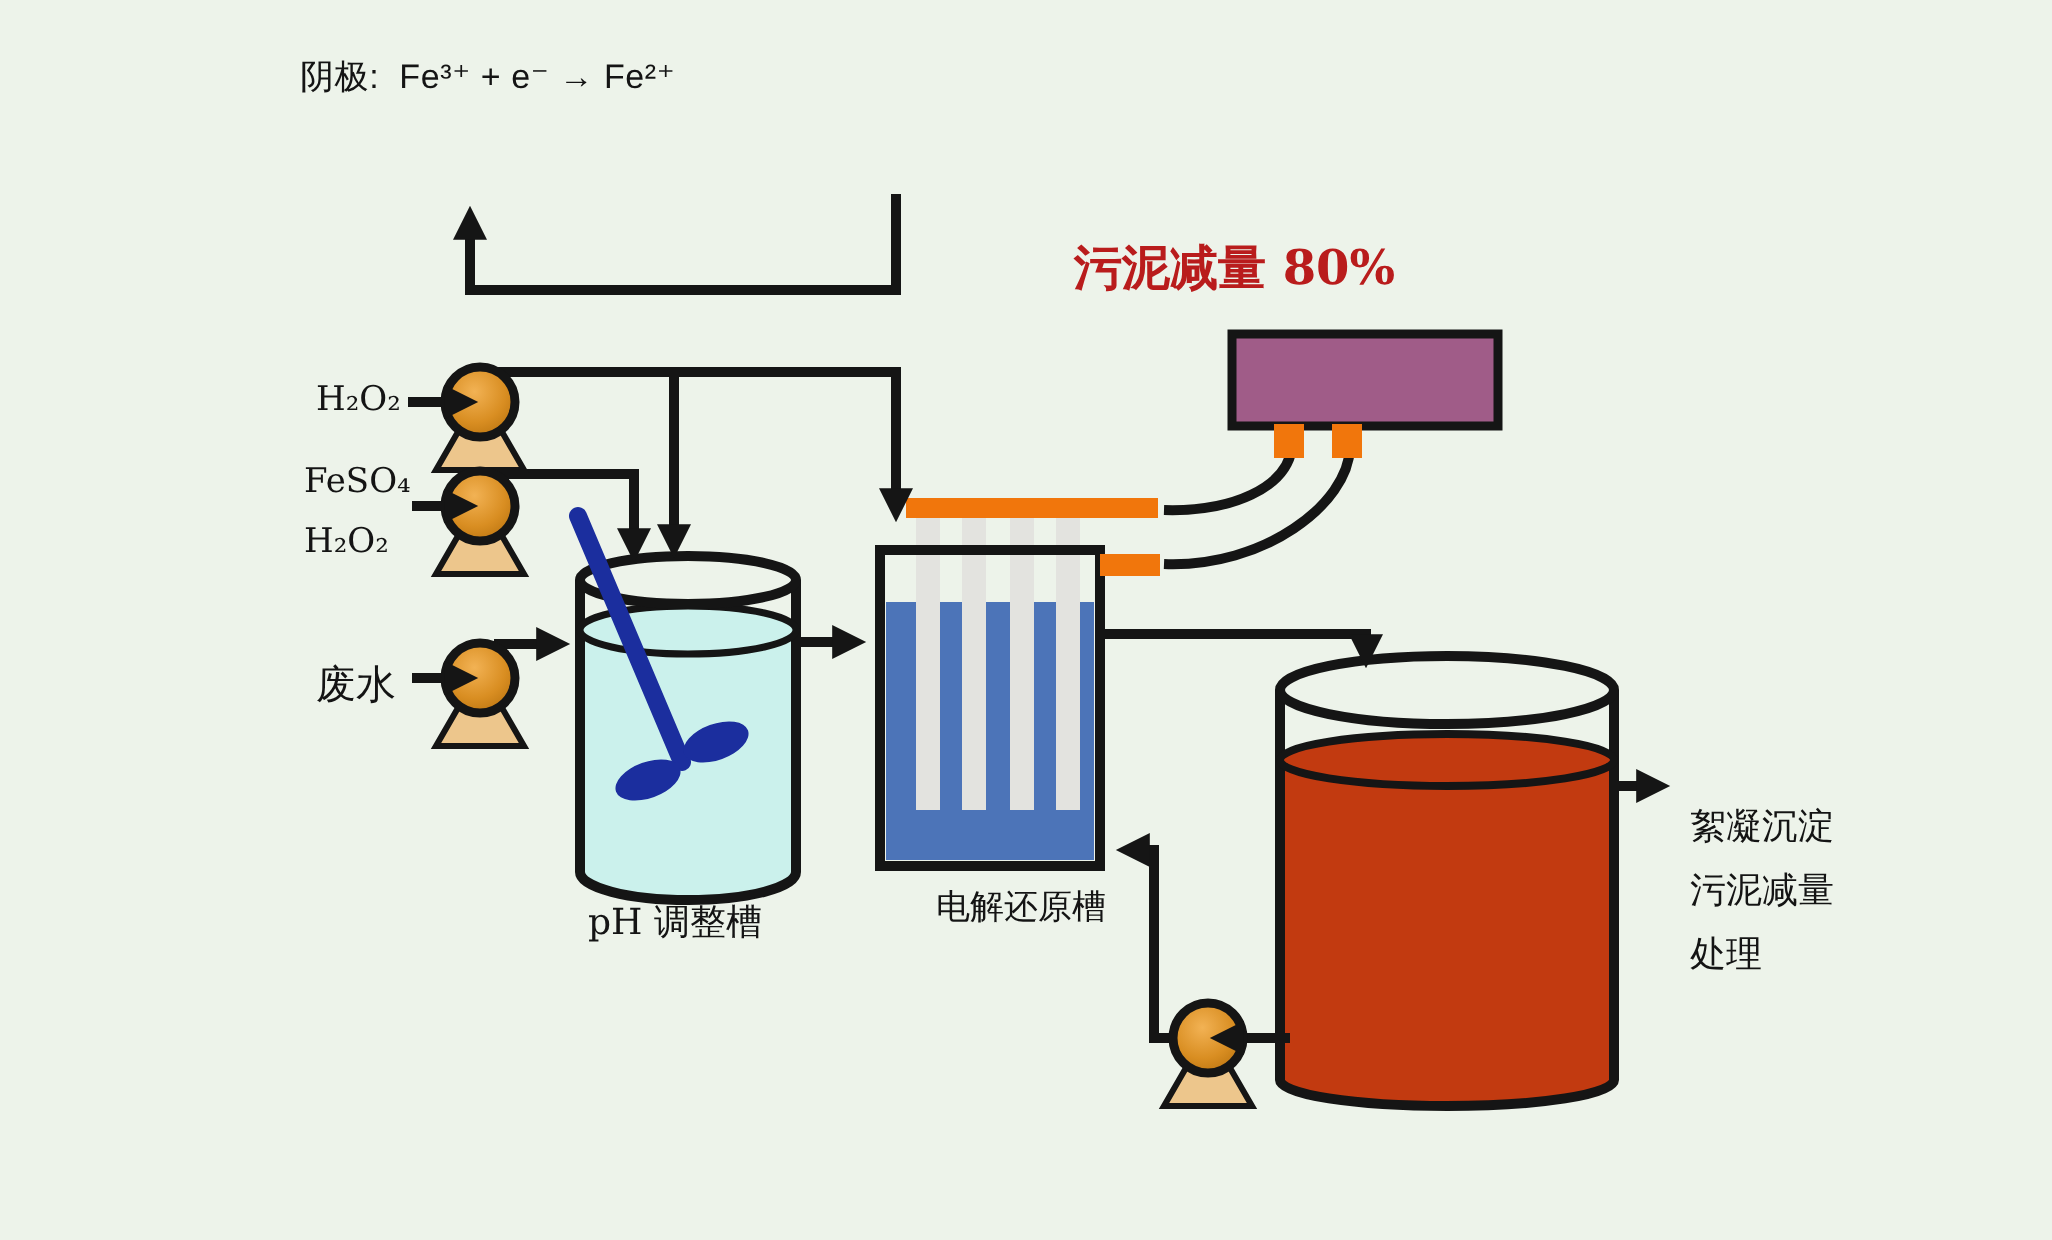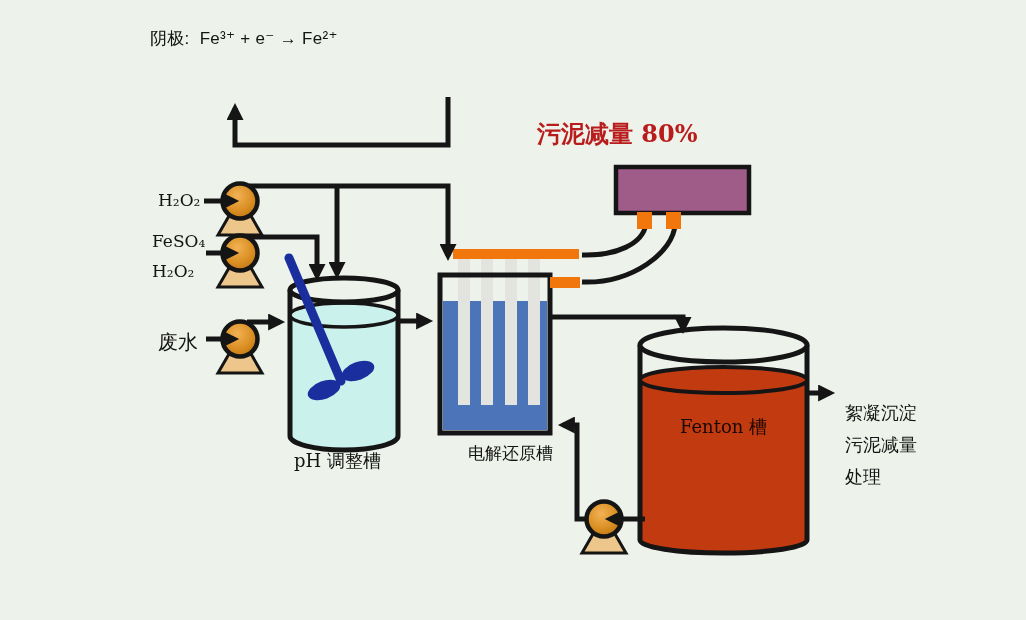--- a/index.html
+++ b/index.html
@@ -111,19 +111,18 @@
 
 
 <div class="txt serif feed-label" style="left:158px;top:190px">H₂O₂</div>
 <div class="txt serif feed-label" style="left:152px;top:231px">FeSO₄</div>
 <div class="txt serif feed-label" style="left:152px;top:261px">H₂O₂</div>
 <div class="txt serif feed-label" style="left:158px;top:329px;font-size:20px">废水</div>
 
 <div class="txt serif tank-label" style="left:294px;top:449px">pH 调整槽</div>
 <div class="txt serif" style="left:468px;top:442px;font-size:17px">电解还原槽</div>
 
-<div class="txt serif fenton-title" style="left:640px;top:415px">Fenton 槽</div>
 
 <div class="txt serif downstream" style="left:845px;top:401px">絮凝沉淀</div>
 <div class="txt serif downstream" style="left:845px;top:433px">污泥减量</div>
 <div class="txt serif downstream" style="left:845px;top:465px">处理</div>
 
 </div>
 
 </body></html>

